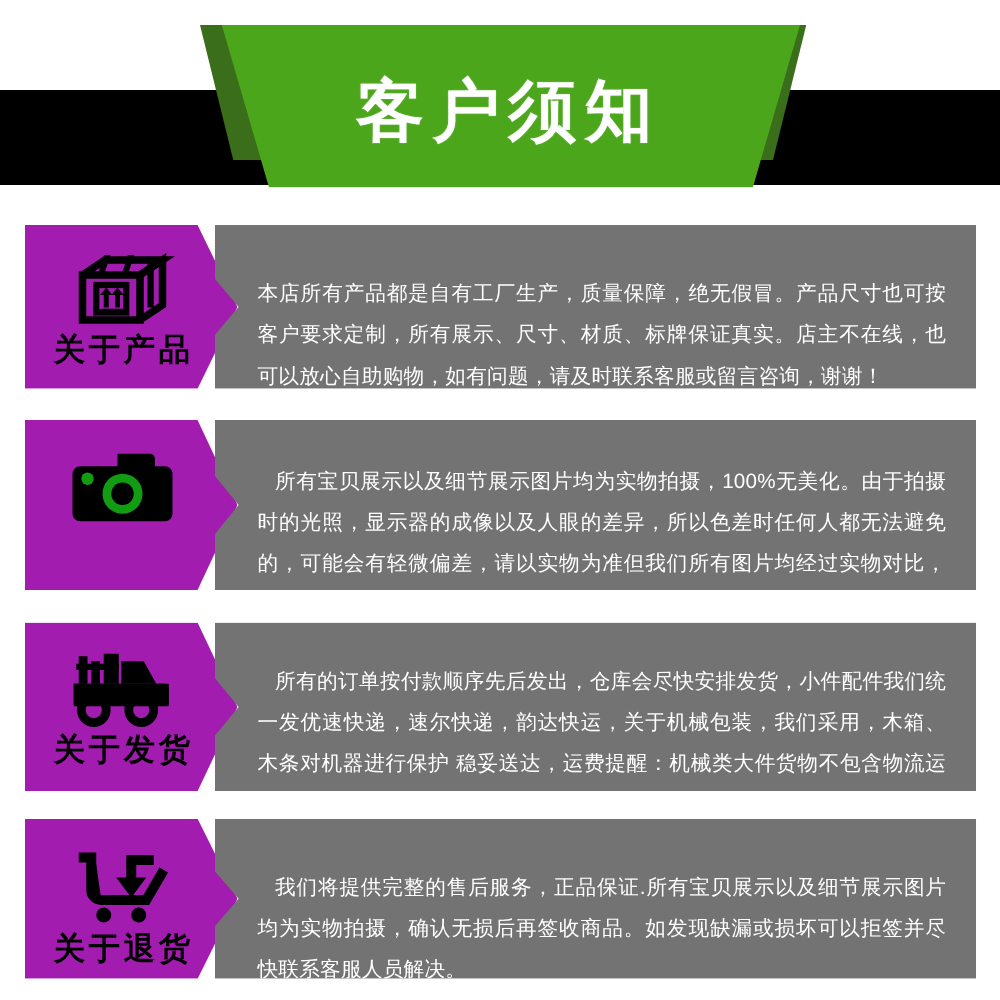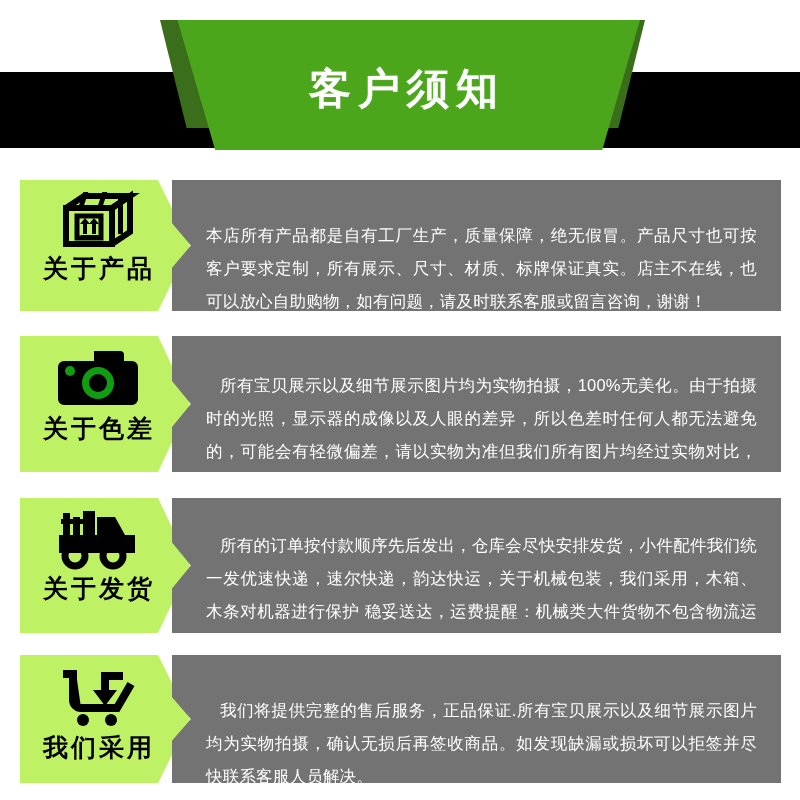--- a/index.html
+++ b/index.html
@@ -61,21 +61,21 @@
     width: 472px;
     height: 130px;
     background: #4CA61C;
     clip-path: polygon(2% 0, 100% 0, 92% 100%, 10% 100%);
     display: flex;
     align-items: center;
     justify-content: center;
   }
   .hdr-title {
     color: #ffffff;
-    font-size: 42px;
+    font-size: 54px;
     font-weight: 700;
     letter-spacing: 7px;
     line-height: 1;
     padding-left: 6px;
     padding-top: 8px;
     text-shadow: 0 0 1px rgba(255,255,255,0.5);
   }
 
   
   .row {
@@ -88,28 +88,28 @@
   .row-3 { top: 498px; height: 135px; }
   .row-4 { top: 655px; height: 128px; }
 
   
   .tile {
     position: absolute;
     left: 20px;
     top: 0;
     width: 170px;
     height: 100%;
-    background: #bef264;
+    background: #a21caf;
     clip-path: polygon(0 0, 81.2% 0, 100% 50%, 81.2% 100%, 0 100%);
     display: flex;
     flex-direction: column;
     align-items: center;
     justify-content: flex-start;
     box-sizing: border-box;
-    padding-top: 6px;
+    padding-top: 18px;
   }
   .tile-icon {
     width: 92px;
     height: 62px;
     display: flex;
     align-items: center;
     justify-content: center;
     margin-left: -14px;
     margin-top: 4px;
   }
@@ -209,21 +209,20 @@
   <div class="row row-2">
     <div class="tile">
       <div class="tile-icon">
         <svg width="88" height="64" viewBox="0 0 88 64" xmlns="http://www.w3.org/2000/svg">
           <path d="M40 4 H66 A4 4 0 0 1 70 8 V14 H78 A6 6 0 0 1 84 20 V52 A6 6 0 0 1 78 58 H10 A6 6 0 0 1 4 52 V20 A6 6 0 0 1 10 14 H40 Z" fill="#000000"></path>
           <circle cx="44" cy="36" r="16" fill="#119C11"></circle>
           <circle cx="44" cy="36" r="9" fill="#000000"></circle>
           <circle cx="16" cy="24" r="5" fill="#119C11"></circle>
         </svg>
       </div>
-      <span class="tile-label">关于色差</span>
     </div>
     <div class="panel">
       <p class="panel-text">所有宝贝展示以及细节展示图片均为实物拍摄，100%无美化。由于拍摄时的光照，显示器的成像以及人眼的差异，所以色差时任何人都无法避免的，可能会有轻微偏差，请以实物为准但我们所有图片均经过实物对比，尽量追求真实展示产品原有色彩。</p>
     </div>
   </div>
 
   <div class="row row-3">
     <div class="tile">
       <div class="tile-icon">
         <svg width="90" height="62" viewBox="0 0 90 62" xmlns="http://www.w3.org/2000/svg">
@@ -267,20 +266,20 @@
           <g fill="#000000">
             <path d="M48 6 L70 6 L70 14 L56 14 L56 28 L48 28 Z"></path>
             <polygon points="52,40 40,24 64,24"></polygon>
           </g>
           <g fill="#000000">
             <circle cx="30" cy="54" r="6"></circle>
             <circle cx="58" cy="54" r="6"></circle>
           </g>
         </svg>
       </div>
-      <span class="tile-label">我们采用</span>
+      <span class="tile-label">关于退货</span>
     </div>
     <div class="panel">
       <p class="panel-text">我们将提供完整的售后服务，正品保证.所有宝贝展示以及细节展示图片均为实物拍摄，确认无损后再签收商品。如发现缺漏或损坏可以拒签并尽快联系客服人员解决。</p>
     </div>
   </div>
 
 </div>
 
 </body></html>

